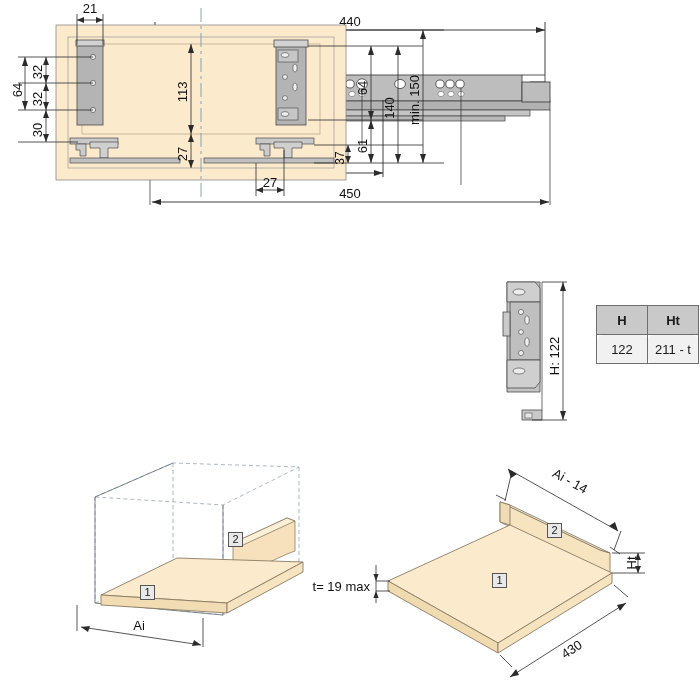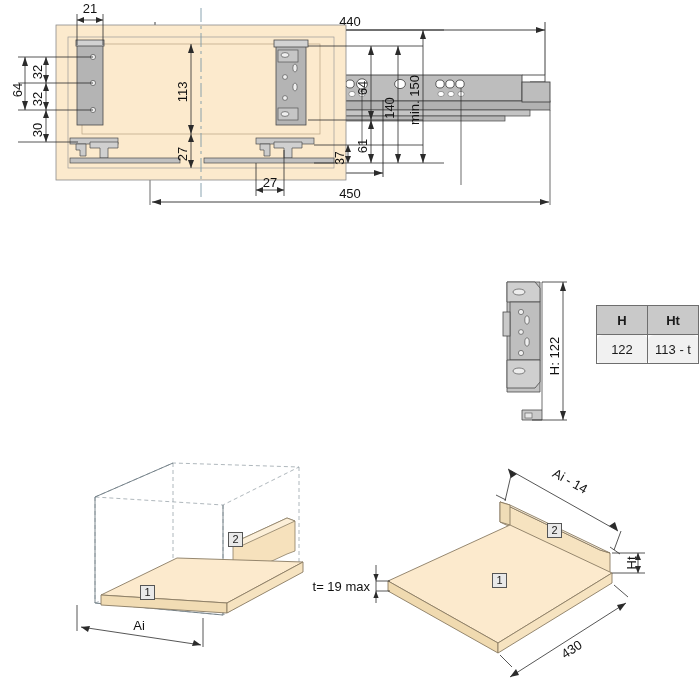--- a/index.html
+++ b/index.html
@@ -336,21 +336,21 @@
 <table class="tbl" style="left:596px;top:305px;">
   <thead>
     <tr>
       <th>H</th>
       <th>Ht</th>
     </tr>
   </thead>
   <tbody>
     <tr>
       <td>122</td>
-      <td>113 - t</td>
+      <td>211 - t</td>
     </tr>
   </tbody>
 </table>
 
 <div class="panel" style="left:55px;top:455px;width:280px;height:230px;">
 <svg width="280" height="230" viewBox="0 0 280 230">
 
   <g fill="none" stroke="#9aa5ab" stroke-width="0.8" stroke-dasharray="4 3">
 
     <path d="M40,42 L118,8 L244,12 L168,50 Z"></path>

